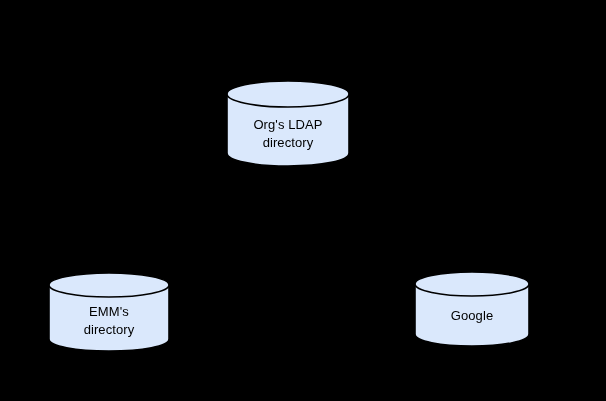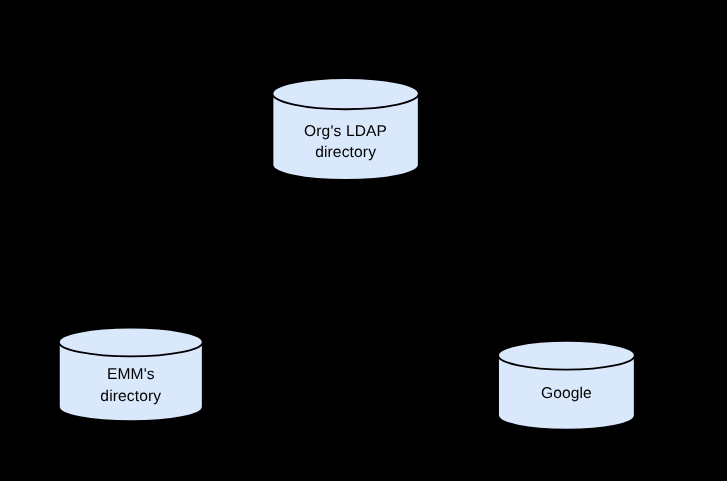--- a/index.html
+++ b/index.html
@@ -34,29 +34,29 @@
     font-family: "Liberation Sans", sans-serif;
     font-size: 13px;
     line-height: 18px;
     letter-spacing: 0.1px;
     white-space: pre-line;
     pointer-events: none;
     -webkit-font-smoothing: antialiased;
   }
 
   
-  #node-ldap      { left: 226px; top: 64px;  width: 124px; height: 87px; }
+  #node-ldap      { left: 226px; top: 80px;  width: 124px; height: 87px; }
   #node-ldap .db-label { top: 36px; }
 
   
   #node-emm       { left: 48px;  top: 272px; width: 122px; height: 80px; }
   #node-emm .db-label  { top: 31px; }
 
   
-  #node-google    { left: 414px; top: 283px; width: 116px; height: 76px; }
+  #node-google    { left: 414px; top: 271px; width: 116px; height: 76px; }
   #node-google .db-label { top: 36px; }
 </style>
 </head>
 <body>
 
 <div id="canvas">
 
   <div class="db-node" id="node-ldap">
     <svg width="124" height="87" viewBox="0 0 124 87">
       <path d="M 1 14 L 1 73 C 1 80.7 28.3 86 62 86 C 95.7 86 123 80.7 123 73 L 123 14 Z" fill="#dae8fc" stroke="#000000" stroke-width="1.6" stroke-linejoin="round"></path>

